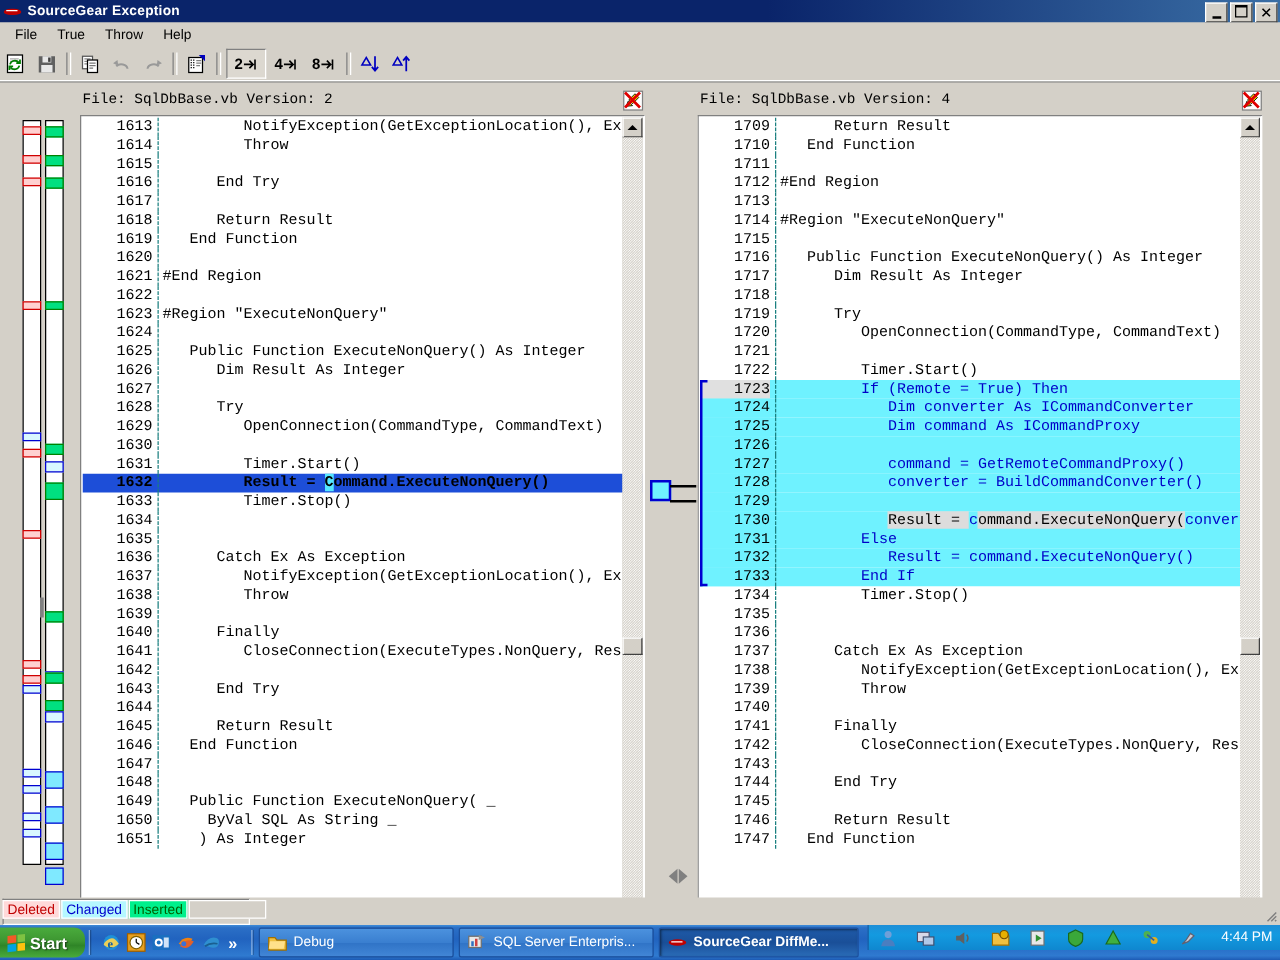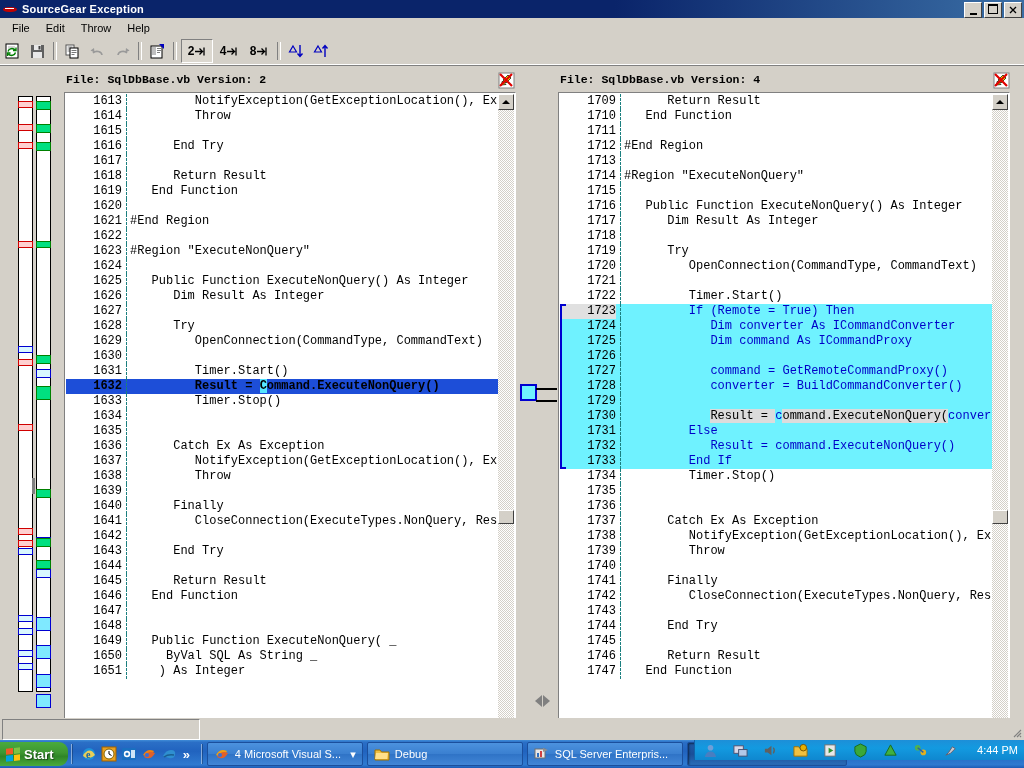--- a/index.html
+++ b/index.html
@@ -70,21 +70,21 @@
   .tb-sep{width:2px;height:18px;border-left:1px solid #808080;border-right:1px solid #fff;margin:0 3px;}
   .tb-label{font-weight:bold;font-size:12px;color:#000;font-family:"Liberation Sans",sans-serif;}
   .tb-wide{width:30px;height:22px;display:flex;align-items:center;justify-content:center;}
 
   
   .ic{display:block;}
 
   
   .fhdr{
     position:absolute;top:73px;height:16px;
-    font-family:"Liberation Mono", monospace;font-weight:bold;font-size:11.5px;color:#000;
+    font-family:"Liberation Mono", monospace;font-weight:normal;font-size:11.5px;color:#000;
     white-space:pre;
   }
   .fhdr-left{left:66px;}
   .fhdr-right{left:560px;}
   .lock-ic{position:absolute;top:72px;width:17px;height:17px;}
   .lock-left{left:498px;}
   .lock-right{left:993px;}
 
   
   .map{
@@ -293,21 +293,21 @@
       <div class="tbtn">
         <svg class="ic" width="8" height="8" viewBox="0 0 8 8">
             <path d="M1 1 L7 7 M7 1 L1 7" stroke="#000" stroke-width="1.3"></path>
           </svg>
       </div>
     </div>
   </div>
 
   <div class="menubar">
     <div class="menuitem">File</div>
-    <div class="menuitem">Edit</div>
+    <div class="menuitem">True</div>
     <div class="menuitem">Throw</div>
     <div class="menuitem">Help</div>
   </div>
 
   <div class="toolbar">
     <div class="tb-btn">
       <svg class="ic" width="17" height="17" viewBox="0 0 17 17">
         <rect x="2" y="1" width="12" height="14" fill="#fff" stroke="#000"></rect>
         <path d="M4 4 h7 M4 6 h7 M4 12 h5" stroke="#aaa" stroke-width="1"></path>
         <path d="M4 8.5 a4 4 0 0 1 7 -1.5 M12 4.5 v3 h-3" stroke="#008000" fill="none" stroke-width="1.4"></path>
@@ -506,20 +506,26 @@
         </div>
       <div class="hthumb" style="left:16px;width:150px"></div>
       <div class="hbtn" style="right:0">
           <i class="arr right"></i>
         </div>
     </div>
   </div>
 
   <div class="statusbar">
     <div class="lg-outer" style="left:2px;top:1px;width:196px;"></div>
+    <div class="legend">
+      <div class="lg del">Deleted</div>
+      <div class="lg chg">Changed</div>
+      <div class="lg ins">Inserted</div>
+      <div class="lg blank"></div>
+    </div>
     <svg class="grip" viewBox="0 0 12 12">
       <path d="M11 4 L4 11 M11 7 L7 11 M11 10 L10 11" stroke="#808080" stroke-width="1.2"></path>
     </svg>
   </div>
 
   <div class="taskbar">
     <div class="start">
       <span class="flag">
         <i style="background:#f05a28"></i>
           <i style="background:#7ec242"></i>
@@ -554,29 +560,20 @@
       <svg class="qicon" viewBox="0 0 16 16">
         <path d="M2 10 q3 -6 8 -6 q5 0 4 5 q-1 4 -6 3 q-4 -1 -6 -2z" fill="#2f8fd0"></path>
         <path d="M3 11 q4 -3 10 -2" stroke="#1a5f90" fill="none" stroke-width="1.4"></path>
       </svg>
       <span class="chev">»</span>
     </div>
     <div class="qsep"></div>
 
     <div class="tbtnw" style="width:142px">
       <svg class="qicon" viewBox="0 0 16 16">
-        <path d="M2 9 q4 -7 11 -4 q-4 8 -11 4z" fill="#f0a010"></path>
-        <path d="M3 11 q4 -7 11 -4 q-4 8 -11 4z" fill="#e0602a"></path>
-        <circle cx="6" cy="9" r="2" fill="#3a6fd8"></circle>
-      </svg>
-      <span>4 Microsoft Visual S...</span>
-      <span style="margin-left:auto">▾</span>
-    </div>
-    <div class="tbtnw" style="width:142px">
-      <svg class="qicon" viewBox="0 0 16 16">
         <path d="M1 4 h5 l1.5 2 h7.5 v8 h-14z" fill="#f0c040" stroke="#a07000"></path>
         <path d="M2 7 h12 l-1 6 h-12z" fill="#ffe08a"></path>
       </svg>
       <span>Debug</span>
     </div>
     <div class="tbtnw" style="width:142px">
       <svg class="qicon" viewBox="0 0 16 16">
         <rect x="1" y="3" width="10" height="9" fill="#e8e8e8" stroke="#707070"></rect>
         <rect x="3" y="7" width="2" height="4" fill="#3070c0"></rect>
         <rect x="6" y="5" width="2" height="6" fill="#d04040"></rect>

